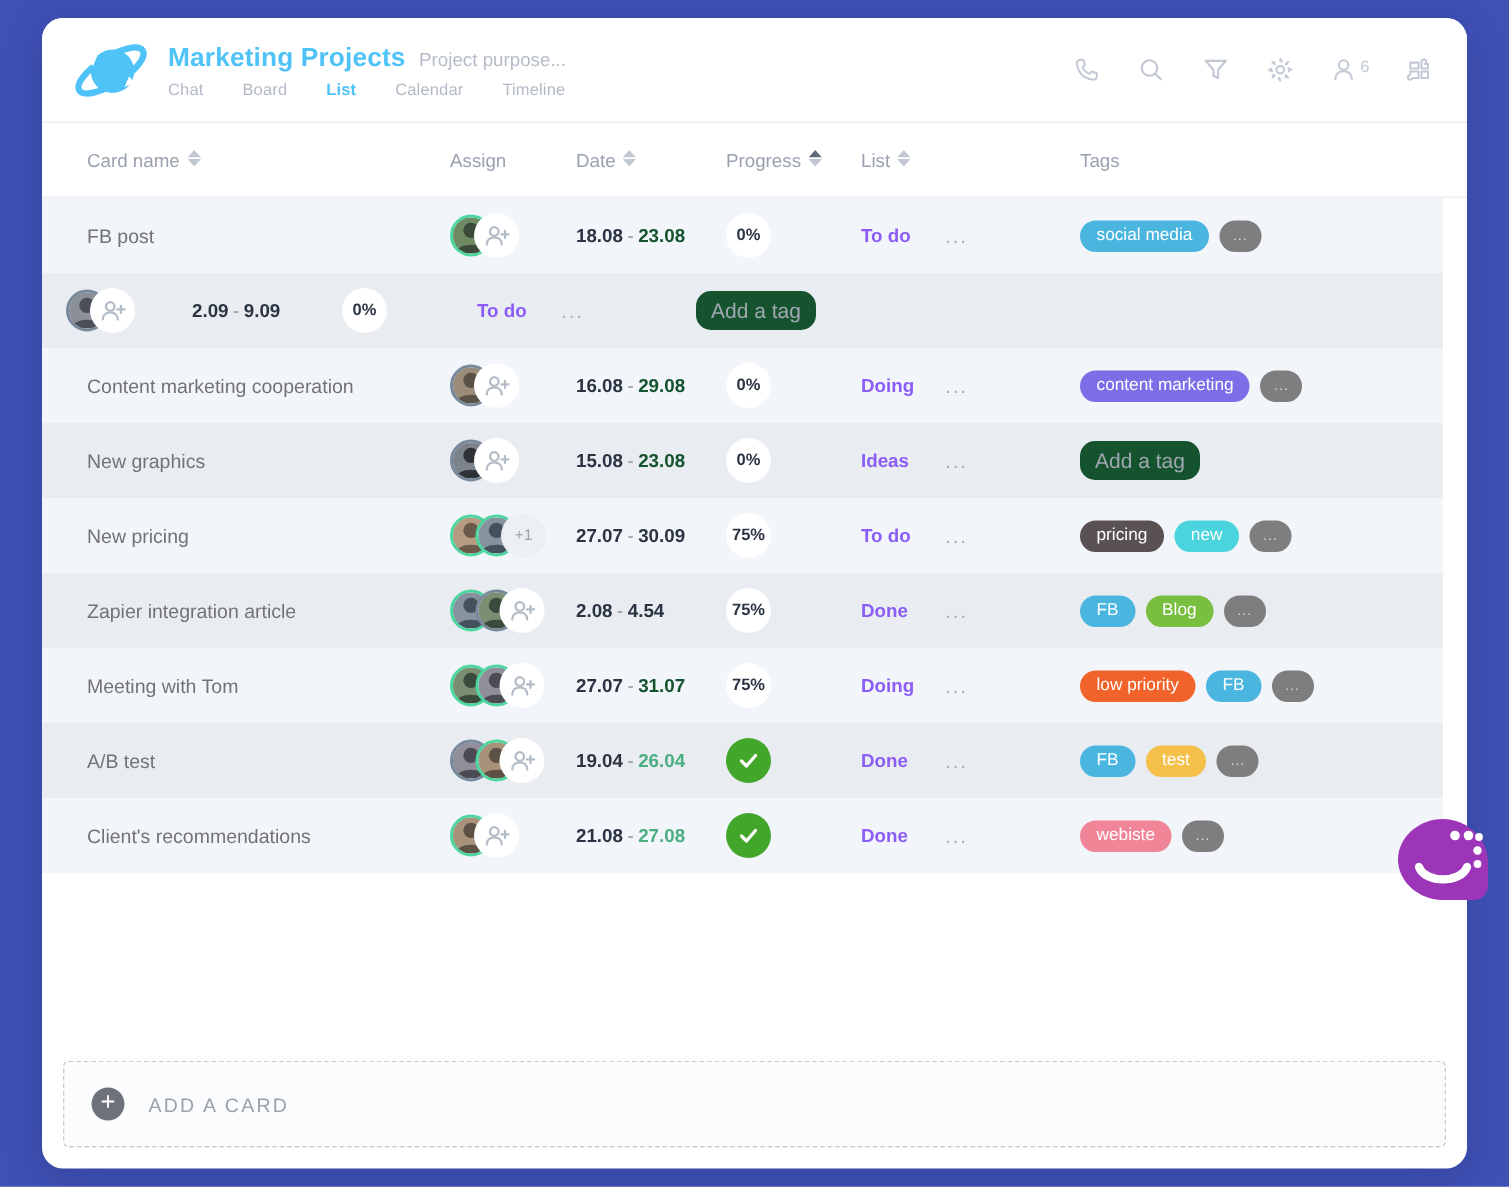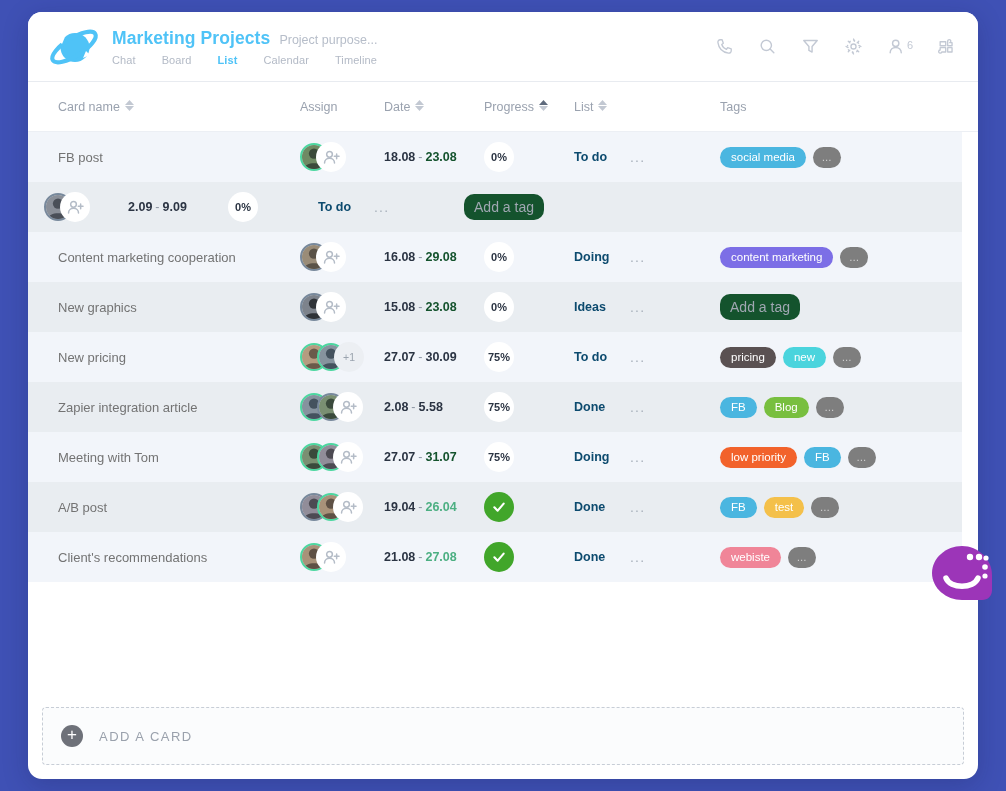--- a/index.html
+++ b/index.html
@@ -132,21 +132,21 @@
   .prog-circle {
     width: 30px; height: 30px; border-radius: 50%;
     background: #ffffff;
     display: flex; align-items: center; justify-content: center;
     font-size: 11px; font-weight: bold; color: #2b3443;
   }
   .prog-circle.done { background: #41a62a; }
   .prog-circle.done svg { display: block; }
 
   
-  .list-val { font-size: 12.5px; color: #0c4a6e; font-weight: bold; width: 56px; }
+  .list-val { font-size: 12.5px; color: #8b5cf6; font-weight: bold; width: 56px; }
   .dots { font-size: 14px; color: #a8b0bb; letter-spacing: 1.2px; cursor: pointer; line-height: 1; }
 
   
   .tags { display: flex; align-items: center; gap: 7px; }
   .tag {
     height: 21px; padding: 0 11px;
     border-radius: 11px;
     display: inline-flex; align-items: center;
     font-size: 11.5px; color: #ffffff; white-space: nowrap;
     cursor: pointer;
@@ -533,21 +533,21 @@
                 <div class="av-add">
                   <svg width="19" height="19" viewBox="0 0 24 24" fill="none" stroke="#b4bcc7" stroke-width="1.9" stroke-linecap="round">
                     <circle cx="9.5" cy="8" r="3.6"></circle>
                     <path d="M3.2 19 C3.2 15 6.2 12.9 9.5 12.9 C12.8 12.9 15.8 15 15.8 19"></path>
                     <path d="M18.5 7.5 V13.5 M15.5 10.5 H21.5"></path>
                   </svg>
                 </div>
               </div>
             </div>
             <div class="cell col-date">
-              <span class="date"><span>2.08</span><span class="sep">-</span><span class="end dark">5.58</span></span>
+              <span class="date"><span>2.08</span><span class="sep">-</span><span class="end dark">4.54</span></span>
             </div>
             <div class="cell col-prog">
               <div class="prog-circle">75%</div>
             </div>
             <div class="cell col-list">
               <span class="list-val">Done</span>
               <span class="dots">...</span>
             </div>
             <div class="cell col-tags">
               <div class="tags">
@@ -599,21 +599,21 @@
             <div class="cell col-tags">
               <div class="tags">
                 <span class="tag" style="background: rgb(242, 98, 43); text-align: center;">low priority</span>
                 <span class="tag" style="background: rgb(74, 182, 224);">FB</span>
                 <span class="tag more">...</span>
               </div>
             </div>
           </div>
           <div class="row even">
             <div class="cell col-name">
-              <span class="card-name">A/B post</span>
+              <span class="card-name">A/B test</span>
             </div>
             <div class="cell col-assign">
               <div class="avatars">
                 <div class="av slate">
                   <svg class="av-face" viewBox="0 0 28 28">
                     <rect width="28" height="28" fill="#918d99"></rect>
                     <circle cx="14" cy="10" r="6" fill="#4c4a52"></circle>
                     <path d="M2 28 C3 19 25 19 26 28 Z" fill="#4c4a52"></path>
                   </svg>
                 </div>

